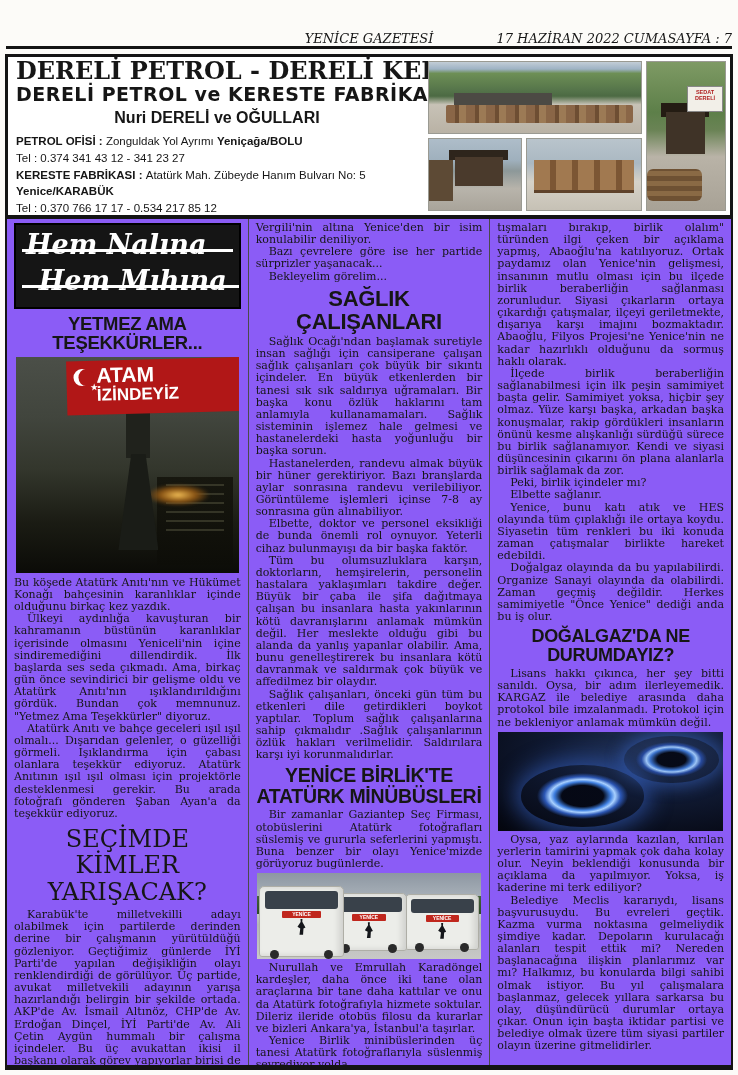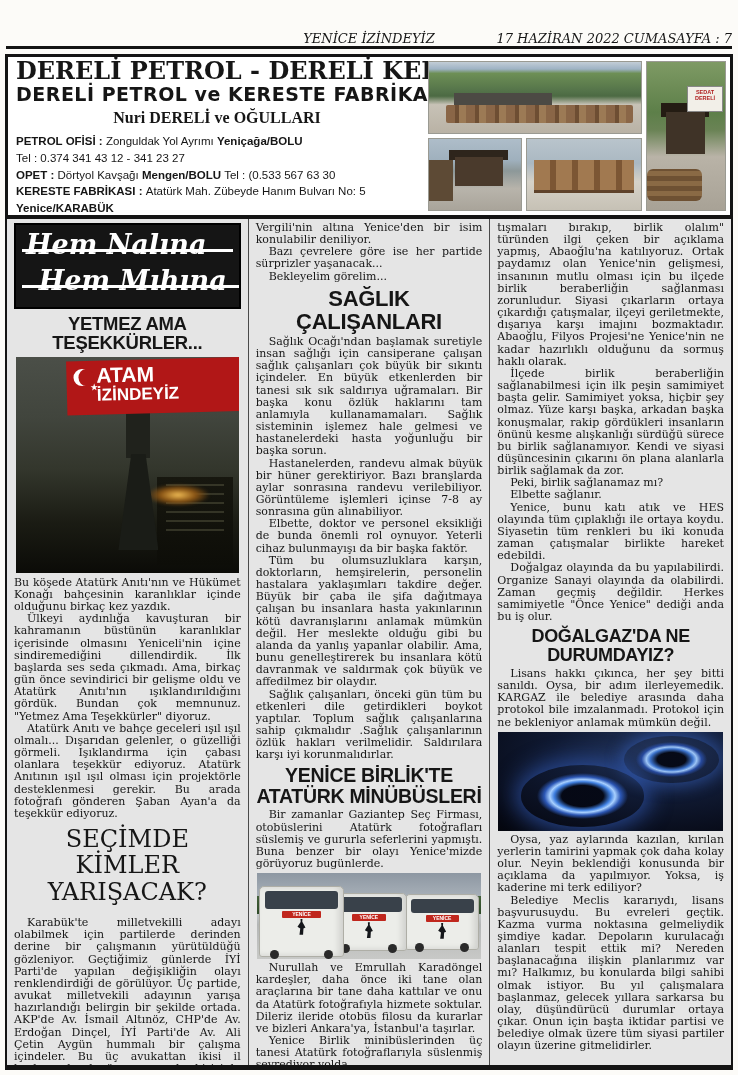--- a/index.html
+++ b/index.html
@@ -15,21 +15,21 @@
   .hdr span{position:relative;z-index:1;background:transparent;}
 
   
   .ad{position:absolute;left:5px;right:5px;top:54px;height:158px;border:3px solid #141414;
       background:#fff;display:flex;}
   .ad-left{width:402px;padding:1px 6px 0 8px;}
   .ad-t1{font-family:"DejaVu Serif",serif;font-weight:bold;font-size:24px;white-space:nowrap;
          text-align:center;letter-spacing:0px;line-height:1.1;}
   .ad-t2{font-family:"DejaVu Sans",sans-serif;font-weight:bold;font-size:19px;white-space:nowrap;
          text-align:center;letter-spacing:0.5px;line-height:1.15;}
-  .ad-t3{font-family:Liberation Serif, serif;font-weight:bold;font-size:16px;
+  .ad-t3{font-family:Liberation Sans, sans-serif;font-weight:bold;font-size:16px;
          text-align:center;margin:3px 0 6px;}
   .ad-c{font-family:"Liberation Sans",sans-serif;font-size:11.5px;line-height:1.45;}
   .ad-c b{font-weight:bold;}
   .ad-right{flex:1;display:grid;grid-template-columns:94px 116px 1fr;grid-template-rows:1fr 1fr;
             gap:4px;padding:4px;}
   .adph{border:1px solid #9a9a92;position:relative;overflow:hidden;}
   .ph-wide{grid-column:1/3;grid-row:1;
      background:linear-gradient(180deg,#c2cdd6 0%,#9eb2c4 10%,#6d8f55 16%,#55744a 40%,#4c6a43 48%,#c7c2b6 60%,#b9b2a5 100%);}
   .ph-wide .piles{position:absolute;left:8%;right:4%;bottom:14%;height:26%;
      background:repeating-linear-gradient(90deg,#8a6647 0 9px,#6e4e33 9px 13px,#9c7a55 13px 20px);
@@ -51,31 +51,31 @@
   .ph-tall .cabin{position:absolute;left:24%;top:34%;width:50%;height:28%;background:#3f3327;}
   .ph-tall .cabroof{position:absolute;left:18%;top:28%;width:62%;height:9%;background:#241c13;}
   .ph-tall .logs{position:absolute;left:0;bottom:6%;width:70%;height:22%;
      background:repeating-linear-gradient(0deg,#6e5133 0 5px,#8a6a45 5px 10px);border-radius:6px;}
   .ph-tall .sign{position:absolute;right:2px;top:16%;width:34px;height:22px;background:#f2efe8;
      border:1px solid #888;font-family:"Liberation Sans",sans-serif;font-weight:bold;
      font-size:5.5px;color:#b02020;text-align:center;line-height:1.1;padding-top:2px;}
 
   
   .main{position:absolute;left:5px;right:5px;top:217px;bottom:5px;
-        border:2px solid #141414;border-bottom:5px solid #141414;background:#e5e5e5;
+        border:2px solid #141414;border-bottom:5px solid #141414;background:#8b5cf6;
         display:flex;justify-content:space-between;}
   .col{width:33.333%;padding:3px 7px 0;overflow:hidden;}
   .col+.col{border-left:1px solid #4a4a4a;}
 
   p.body{margin:0;font-size:11px;line-height:12.15px;text-align:justify;text-indent:13px;}
   p.noind{text-indent:0;}
 
   .h-sans{font-family:"Liberation Sans",sans-serif;font-weight:bold;text-align:center;
           letter-spacing:-0.3px;line-height:1.05;margin:4px 0 3px;}
-  .h-serif{font-family:"DejaVu Serif",serif;text-align:center;line-height:1.1;margin:5px 0 12px;}
+  .h-serif{font-family:"DejaVu Serif",serif;text-align:center;line-height:1.1;margin:5px 0 4px;}
 
   
   .logo{position:relative;height:82px;background:#151515;border:2px solid #000;
         margin:1px 0 5px;overflow:hidden;color:#fff;
         font-family:"DejaVu Serif",serif;font-weight:bold;font-style:italic;}
   .logo .l1{position:absolute;left:10px;top:4px;font-size:27px;z-index:2;}
   .logo .l2{position:absolute;right:12px;top:40px;font-size:27px;z-index:2;}
   .logo .strike{position:absolute;left:6px;right:6px;height:3px;background:#fff;z-index:3;}
   .logo .s1{top:24px;} .logo .s2{top:60px;right:0;}
 
@@ -135,32 +135,31 @@
      background:radial-gradient(50% 50% at 50% 50%,rgba(5,8,20,.95) 30%,#3b72cc 45%,#9cc4f5 53%,#274a9e 63%,rgba(20,40,110,0) 75%);
      box-shadow:0 0 16px 4px rgba(60,110,220,.45);}
 </style>
 </head>
 <body>
 
 <div class="page">
 
   <div class="hdr">
     <span>17 HAZİRAN 2022 CUMA</span>
-    <span class="mid">YENİCE İZİNDEYİZ</span>
+    <span class="mid">YENİCE GAZETESİ</span>
     <span>SAYFA : 7</span>
   </div>
 
   <div class="ad">
     <div class="ad-left">
       <div class="ad-t1">DERELİ PETROL - DERELİ KERESTE</div>
       <div class="ad-t2">DERELİ PETROL ve KERESTE FABRİKASI</div>
       <div class="ad-t3">Nuri DERELİ ve OĞULLARI</div>
       <div class="ad-c"><b>PETROL OFİSİ : </b><span>Zonguldak Yol Ayrımı </span><b>Yeniçağa/BOLU</b><span></span></div>
       <div class="ad-c"><b></b><span>Tel : 0.374 341 43 12 - 341 23 27</span><b></b><span></span></div>
-      <div class="ad-c"><b>OPET : </b><span>Dörtyol Kavşağı </span><b>Mengen/BOLU</b><span> Tel : (0.533 567 63 30</span></div>
       <div class="ad-c"><b>KERESTE FABRİKASI : </b><span>Atatürk Mah. Zübeyde Hanım Bulvarı No: 5 </span><b>Yenice/KARABÜK</b><span></span></div>
       <div class="ad-c"><b></b><span>Tel : 0.370 766 17 17 - 0.534 217 85 12</span><b></b><span></span></div>
     </div>
     <div class="ad-right">
       <div class="adph ph-wide">
         <div class="shed"></div>
         <div class="piles"></div>
       </div>
       <div class="adph ph-tall">
         <div class="cabroof"></div>
@@ -258,21 +257,21 @@
         </div>
       </div>
       <p class="body">Nurullah ve Emrullah Karadöngel kardeşler, daha önce iki tane olan araçlarına bir tane daha kattılar ve onu da Atatürk fotoğrafıyla hizmete soktular. Dileriz ileride otobüs filosu da kurarlar ve bizleri Ankara'ya, İstanbul'a taşırlar.</p>
       <p class="body">Yenice Birlik minibüslerinden üç tanesi Atatürk fotoğraflarıyla süslenmiş seyrediyor yolda.</p>
 
     </div>
 
     <div class="col">
       <p class="body noind">tışmaları bırakıp, birlik olalım" türünden ilgi çeken bir açıklama yapmış, Abaoğlu'na katılıyoruz. Ortak paydamız olan Yenice'nin gelişmesi, insanının mutlu olması için bu ilçede birlik beraberliğin sağlanması zorunludur. Siyasi çıkarların ortaya çıkardığı çatışmalar, ilçeyi geriletmekte, dışarıya karşı imajını bozmaktadır. Abaoğlu, Filyos Projesi'ne Yenice'nin ne kadar hazırlıklı olduğunu da sormuş haklı olarak.</p>
       <p class="body">İlçede birlik beraberliğin sağlanabilmesi için ilk peşin samimiyet başta gelir. Samimiyet yoksa, hiçbir şey olmaz. Yüze karşı başka, arkadan başka konuşmalar, rakip gördükleri insanların önünü kesme alışkanlığı sürdüğü sürece bu birlik sağlanamıyor. Kendi ve siyasi düşüncesinin çıkarını ön plana alanlarla birlik sağlamak da zor.</p>
-      <p class="body">Peki, birlik sağlanamaz mı?</p>
+      <p class="body">Peki, birlik içindeler mı?</p>
       <p class="body">Elbette sağlanır.</p>
       <p class="body">Yenice, bunu katı atık ve HES olayında tüm çıplaklığı ile ortaya koydu. Siyasetin tüm renkleri bu iki konuda zaman çatışmalar birlikte hareket edebildi.</p>
       <p class="body">Doğalgaz olayında da bu yapılabilirdi. Organize Sanayi olayında da olabilirdi. Zaman geçmiş değildir. Herkes samimiyetle "Önce Yenice" dediği anda bu iş olur.</p>
       <div class="h-sans hl-dogalgaz">DOĞALGAZ'DA NE DURUMDAYIZ?</div>
       <p class="body">Lisans hakkı çıkınca, her şey bitti sanıldı. Oysa, bir adım ilerleyemedik. KARGAZ ile belediye arasında daha protokol bile imzalanmadı. Protokol için ne bekleniyor anlamak mümkün değil.</p>
       <div class="photo-flame">
         <div class="ring r1"></div>
         <div class="ring r2"></div>
       </div>
       <p class="body">Oysa, yaz aylarında kazılan, kırılan yerlerin tamirini yapmak çok daha kolay olur. Neyin beklendiği konusunda bir açıklama da yapılmıyor. Yoksa, iş kaderine mi terk ediliyor?</p>

